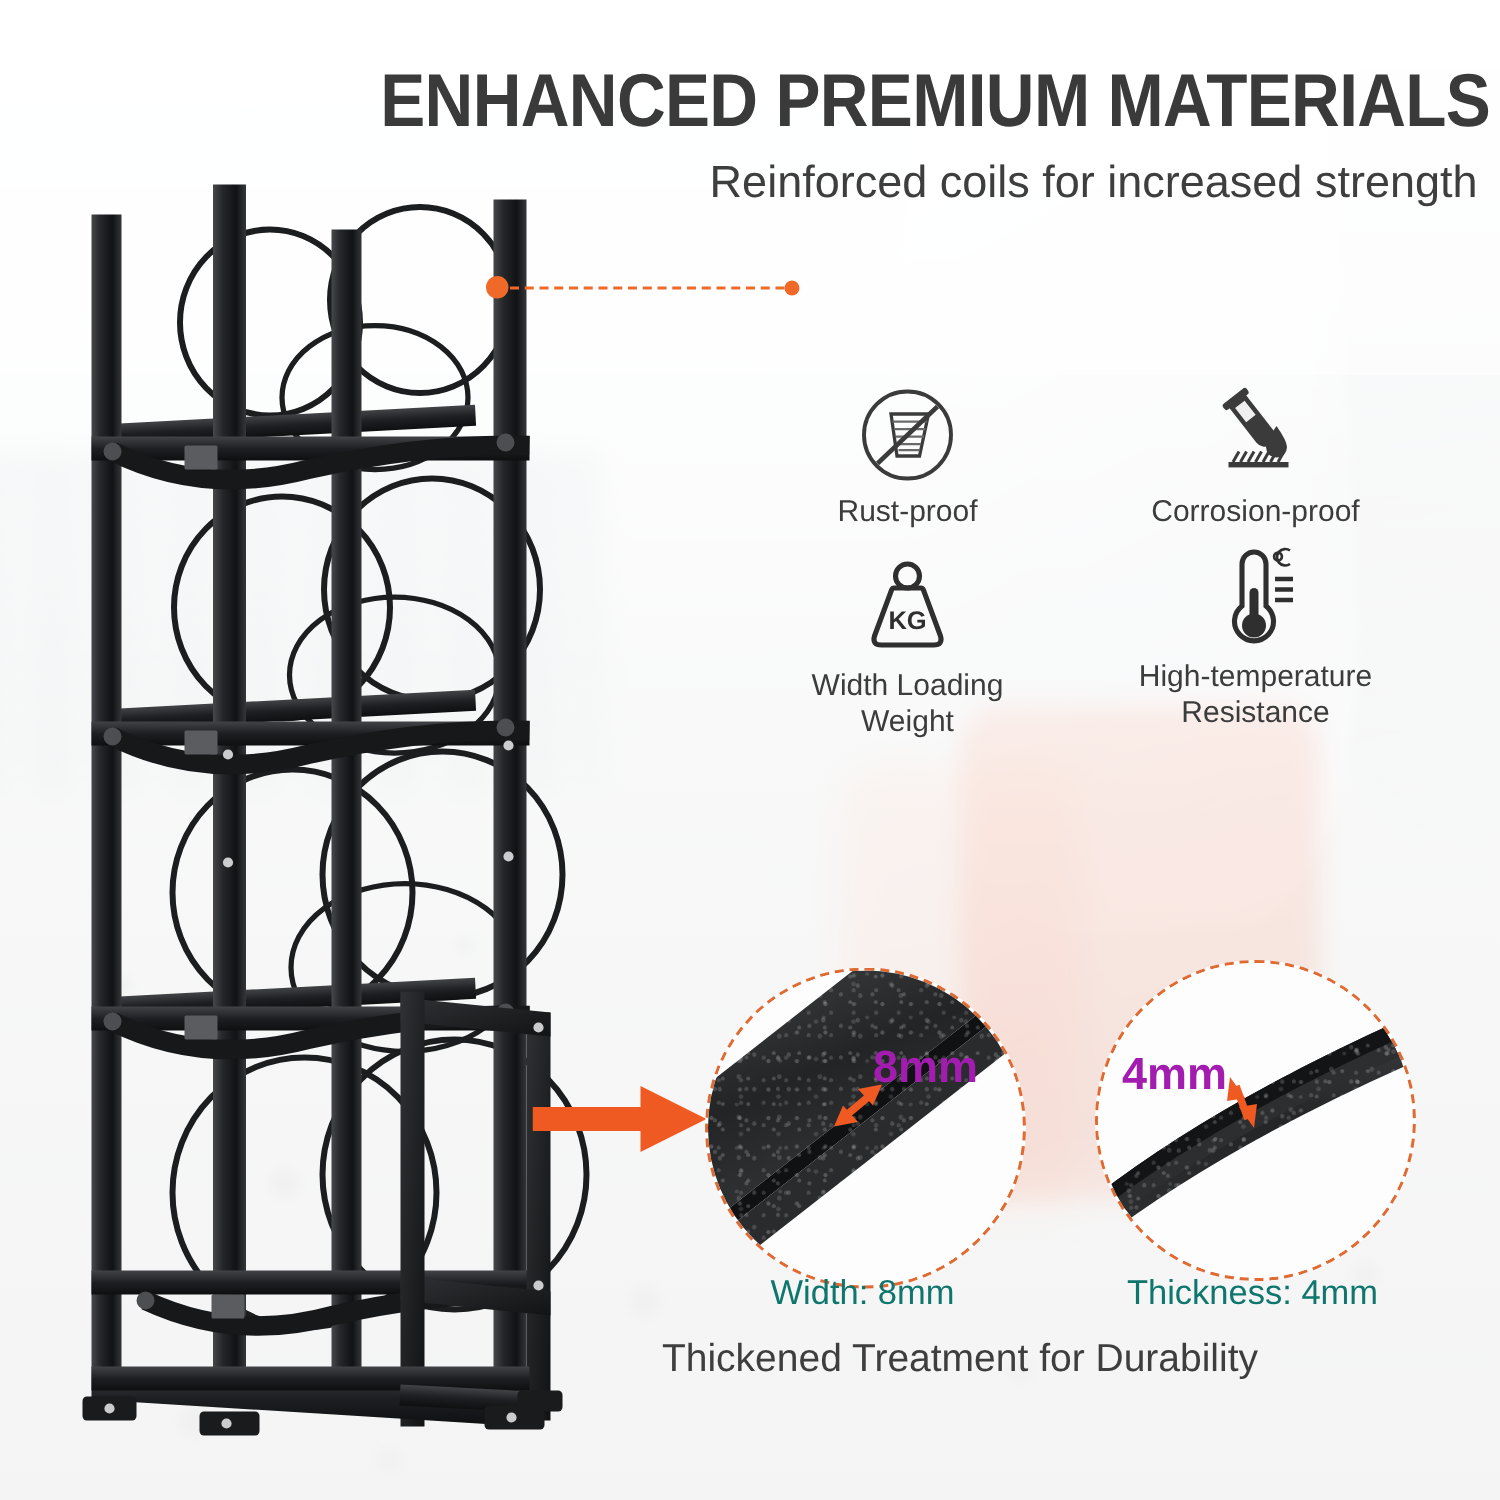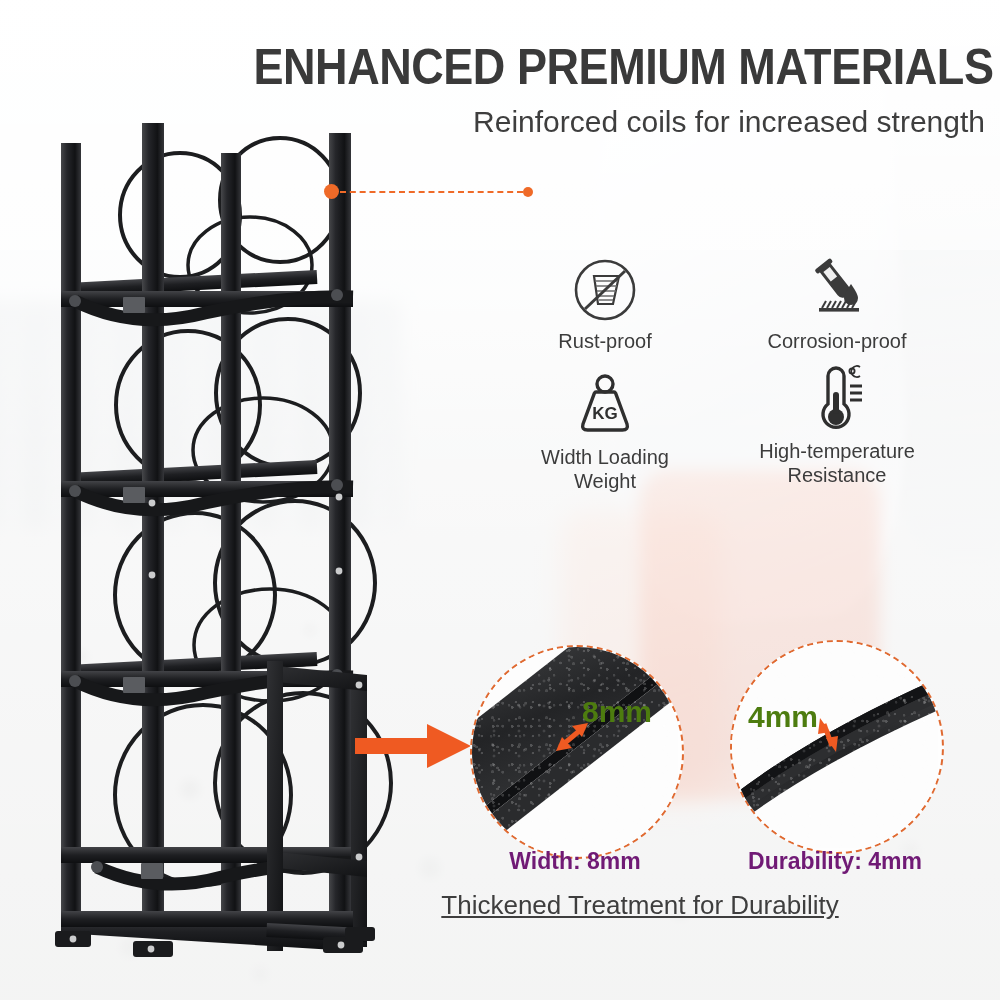--- a/index.html
+++ b/index.html
@@ -141,28 +141,28 @@
       radial-gradient(circle at 58% 24%,rgba(255,255,255,.20) 0 1.1px,rgba(0,0,0,0) 1.5px),
       radial-gradient(circle at 76% 62%,rgba(255,255,255,.16) 0 1.4px,rgba(0,0,0,0) 1.8px),
       radial-gradient(circle at 22% 76%,rgba(255,255,255,.18) 0 1.2px,rgba(0,0,0,0) 1.6px),
       radial-gradient(circle at 88% 36%,rgba(255,255,255,.14) 0 1.3px,rgba(0,0,0,0) 1.7px),
       radial-gradient(circle at 47% 88%,rgba(255,255,255,.16) 0 1.2px,rgba(0,0,0,0) 1.6px),
       radial-gradient(circle at 66% 8%,rgba(255,255,255,.14) 0 1.1px,rgba(0,0,0,0) 1.5px);
     background-size:19px 19px,23px 23px,17px 17px,27px 27px,21px 21px,25px 25px,15px 15px,29px 29px;
     opacity:.95;
   }
   .dim-label{
-    position:absolute;font-size:30px;font-weight:bold;color:#4d7c0f;white-space:nowrap;
+    position:absolute;font-size:30px;font-weight:bold;color:#a21caf;white-space:nowrap;
   }
   .dcap{
-    position:absolute;font-size:23px;font-weight:bold;color:#701a75;white-space:nowrap;text-align:center;
+    position:absolute;font-size:23px;font-weight:normal;color:#0f766e;white-space:nowrap;text-align:center;
   }
   .bottom-cap{
     position:absolute;left:300px;top:890px;width:680px;text-align:center;
-    font-size:26px;color:#3e3e3e;white-space:nowrap;text-decoration:underline;
+    font-size:26px;color:#3e3e3e;white-space:nowrap;
   }
 
   
   .rack{position:absolute;left:45px;top:105px;width:390px;height:860px;}
 
   .big-arrow{position:absolute;left:355px;top:718px;}
 </style>
 </head>
 <body>
 
@@ -427,17 +427,17 @@
     <div class="tex"></div>
     <svg width="206" height="206" viewBox="0 0 206 206" style="position:absolute;left:0;top:0;">
       <g stroke="#ef5a22" stroke-width="5" fill="#ef5a22">
         <line x1="92" y1="82" x2="100" y2="104"></line>
         <polygon points="88,76 98,90 86,92" stroke="none"></polygon>
         <polygon points="104,110 94,96 106,94" stroke="none"></polygon>
       </g>
     </svg>
     <div class="dim-label" style="left:16px;top:58px;">4mm</div>
   </div>
-  <div class="dcap" style="left:715px;top:848px;width:240px;">Durability: 4mm</div>
+  <div class="dcap" style="left:715px;top:848px;width:240px;">Thickness: 4mm</div>
 
   <div class="bottom-cap">Thickened Treatment for Durability</div>
 
 </div>
 
 </body></html>

